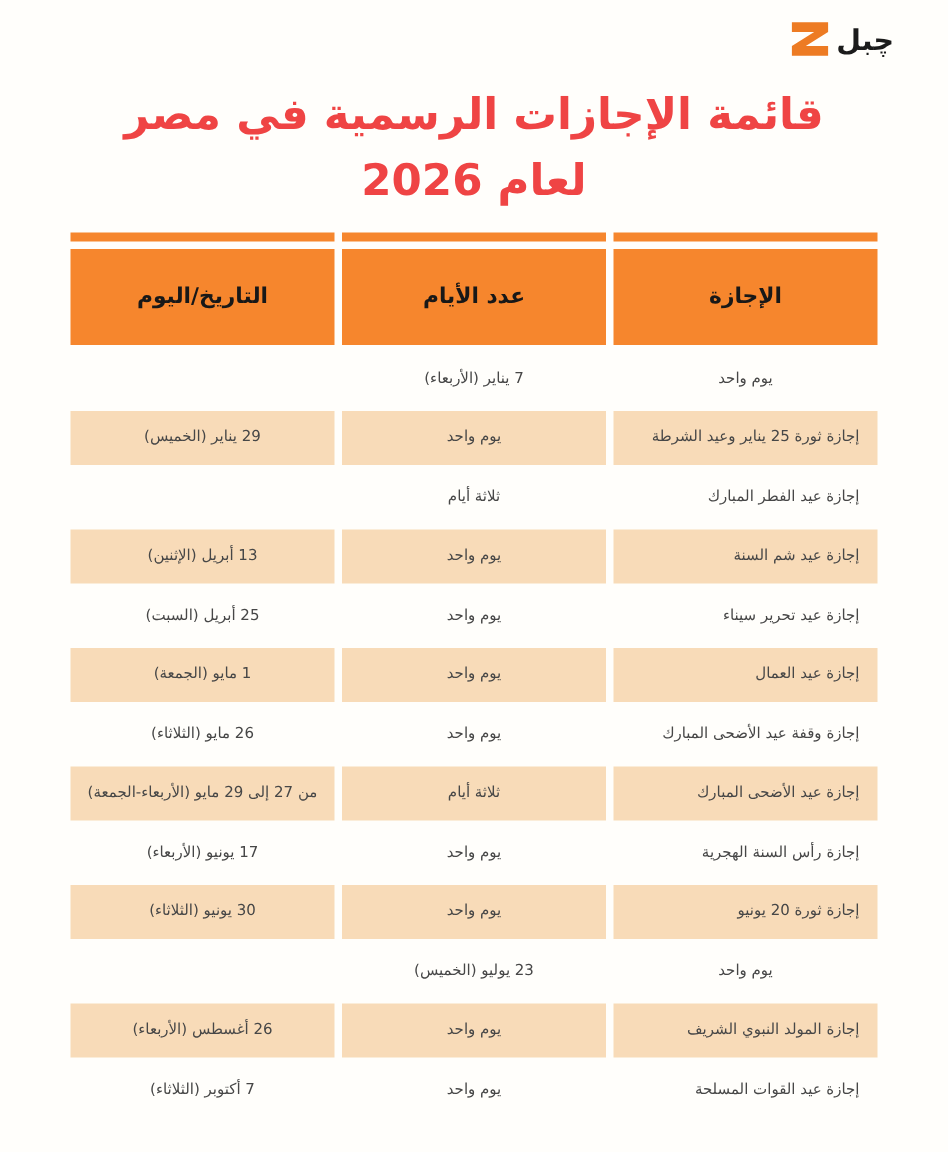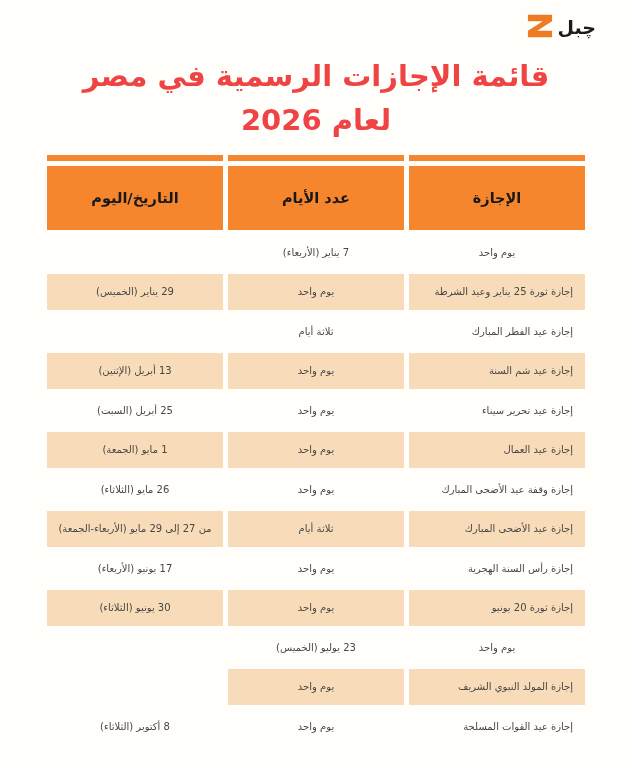--- a/index.html
+++ b/index.html
@@ -135,20 +135,21 @@
       <div class="cell">يوم واحد</div>
       <div class="cell">30 يونيو (الثلاثاء)</div>
     </div>
     <div class="grid row">
       <div class="cell">يوم واحد</div>
       <div class="cell">23 يوليو (الخميس)</div>
     </div>
     <div class="grid row alt">
       <div class="cell holiday-cell">إجازة المولد النبوي الشريف</div>
       <div class="cell">يوم واحد</div>
+      <div class="cell">26 أغسطس (الأربعاء)</div>
     </div>
     <div class="grid row">
       <div class="cell holiday-cell">إجازة عيد القوات المسلحة</div>
       <div class="cell">يوم واحد</div>
-      <div class="cell">8 أكتوبر (الثلاثاء)</div>
+      <div class="cell">7 أكتوبر (الثلاثاء)</div>
     </div>
   </div>
 </div>
 
 </body></html>

